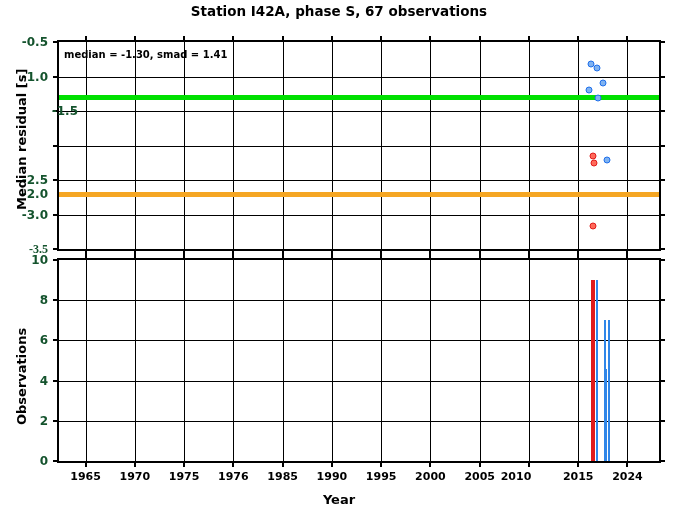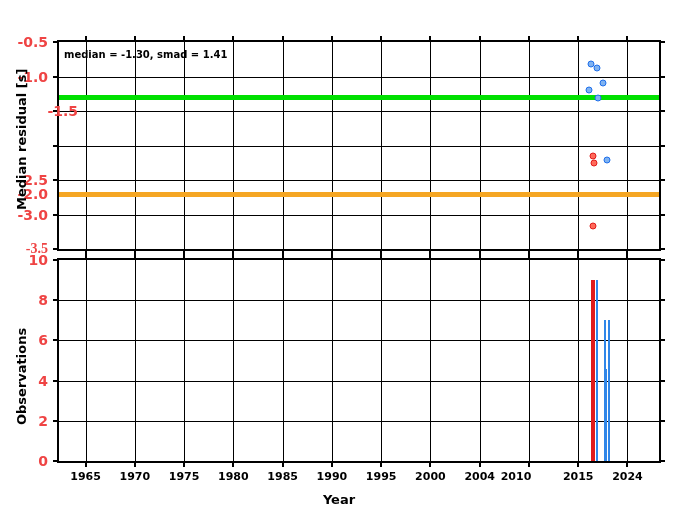--- a/index.html
+++ b/index.html
@@ -24,21 +24,21 @@
   .vgrid{position:absolute;top:0;bottom:0;width:1px;background:#000;}
   .hgrid{position:absolute;left:0;right:0;height:1px;background:#000;}
 
   
   .tick-l{position:absolute;left:-6px;width:6px;height:2px;background:#000;}
   .tick-r{position:absolute;right:-6px;width:6px;height:2px;background:#000;}
   .tick-b{position:absolute;bottom:-6px;width:2px;height:6px;background:#000;}
   .tick-t{position:absolute;top:-6px;width:2px;height:6px;background:#000;}
 
   
-  .ylab-num{position:absolute;right:0;font-size:14px;font-weight:bold;color:#ef4444;
+  .ylab-num{position:absolute;right:0;font-size:12px;font-weight:bold;color:#14532d;
             text-align:right;white-space:nowrap;transform:translateY(-50%);}
   .xlab-num{position:absolute;font-size:11px;font-weight:bold;color:#000;
             white-space:nowrap;transform:translateX(-50%);}
 
   .axis-title{position:absolute;font-size:13px;font-weight:bold;color:#000;white-space:nowrap;}
   .axis-title.vert{transform-origin:0 0;transform:rotate(-90deg);}
 
   
   .annot{position:absolute;font-size:10px;font-weight:bold;color:#000;white-space:nowrap;}
 
@@ -51,20 +51,21 @@
       transform:translate(-50%,-50%);}
 
   
   .bar{position:absolute;bottom:0;}
 </style>
 </head>
 <body>
 
 <div id="root">
 
+  <div class="title">Station I42A, phase S, 67 observations</div>
 
   <div class="panel" id="panel-top">
     <div class="plotinner" id="top-inner">
         <div class="vgrid" style="left: 26.601px;"></div>
         <div class="vgrid" style="left: 75.8621px;"></div>
         <div class="vgrid" style="left: 125.123px;"></div>
         <div class="vgrid" style="left: 174.384px;"></div>
         <div class="vgrid" style="left: 223.645px;"></div>
         <div class="vgrid" style="left: 272.906px;"></div>
         <div class="vgrid" style="left: 322.167px;"></div>
@@ -209,25 +210,25 @@
       <div class="ylab-num" style="right: 630px; top: 340.4px;">6</div>
       <div class="ylab-num" style="right: 630px; top: 300.2px;">8</div>
       <div class="ylab-num" style="right: 630px; top: 260px;">10</div>
     </div>
   <div class="axis-title vert" id="ylab-bot" style="left:14px;top:425px;">Observations</div>
 
   <div id="x-ticklabels">
       <div class="xlab-num" style="left: 85.601px; top: 470px;">1965</div>
       <div class="xlab-num" style="left: 134.862px; top: 470px;">1970</div>
       <div class="xlab-num" style="left: 184.123px; top: 470px;">1975</div>
-      <div class="xlab-num" style="left: 233.384px; top: 470px;">1980</div>
+      <div class="xlab-num" style="left: 233.384px; top: 470px;">1976</div>
       <div class="xlab-num" style="left: 282.645px; top: 470px;">1985</div>
       <div class="xlab-num" style="left: 331.906px; top: 470px;">1990</div>
       <div class="xlab-num" style="left: 381.167px; top: 470px;">1995</div>
       <div class="xlab-num" style="left: 430.429px; top: 470px;">2000</div>
-      <div class="xlab-num" style="left: 479.69px; top: 470px;">2004</div>
+      <div class="xlab-num" style="left: 479.69px; top: 470px;">2005</div>
       <div class="xlab-num" style="left: 516px; top: 470px;">2010</div>
       <div class="xlab-num" style="left: 578.212px; top: 470px;">2015</div>
       <div class="xlab-num" style="left: 627.473px; top: 470px;">2024</div>
     </div>
   <div class="axis-title" id="xlab" style="left:0;top:492px;width:678px;text-align:center;">Year</div>
 
 </div>
 
 </body></html>

